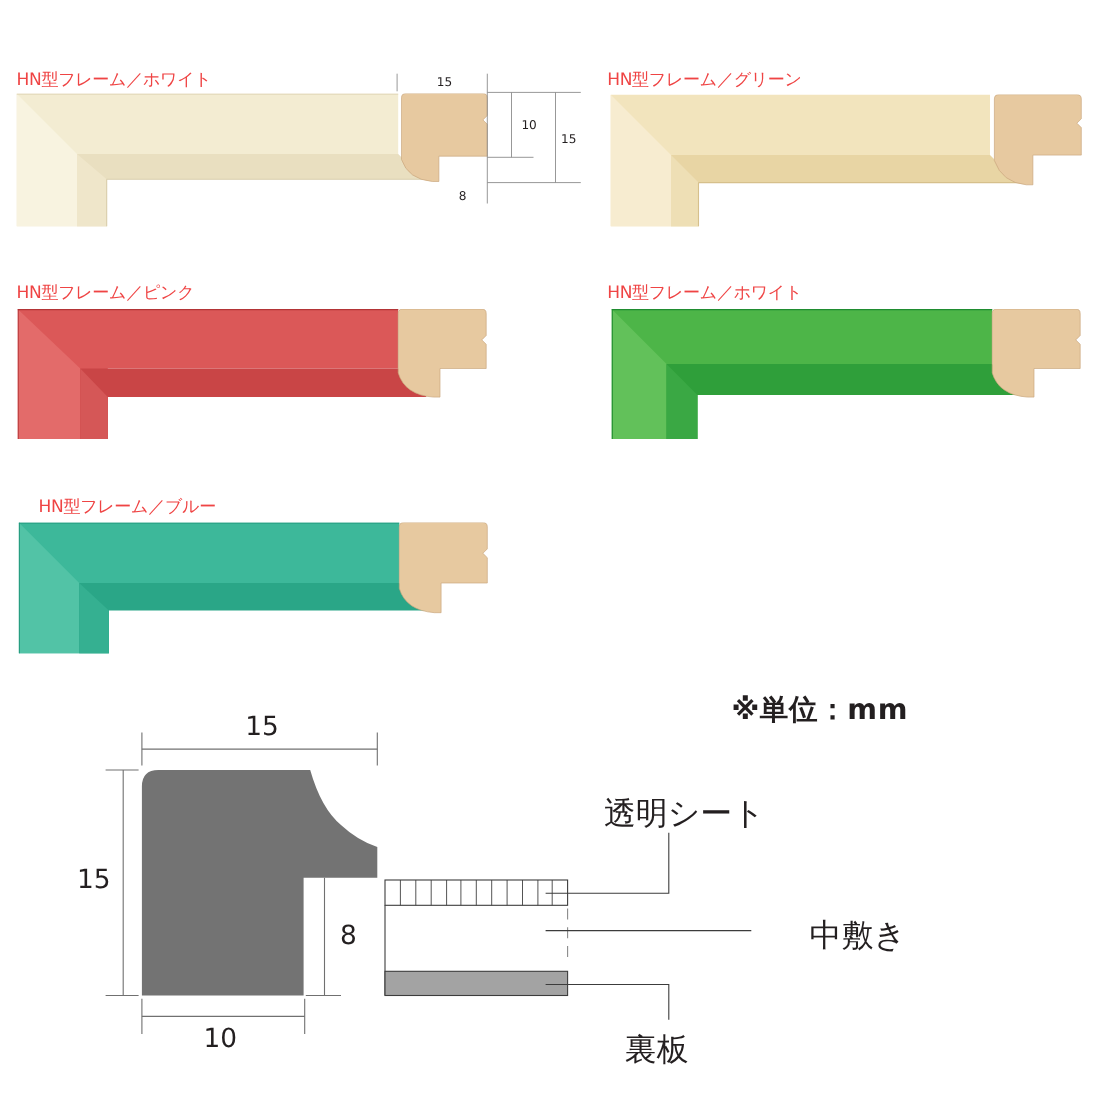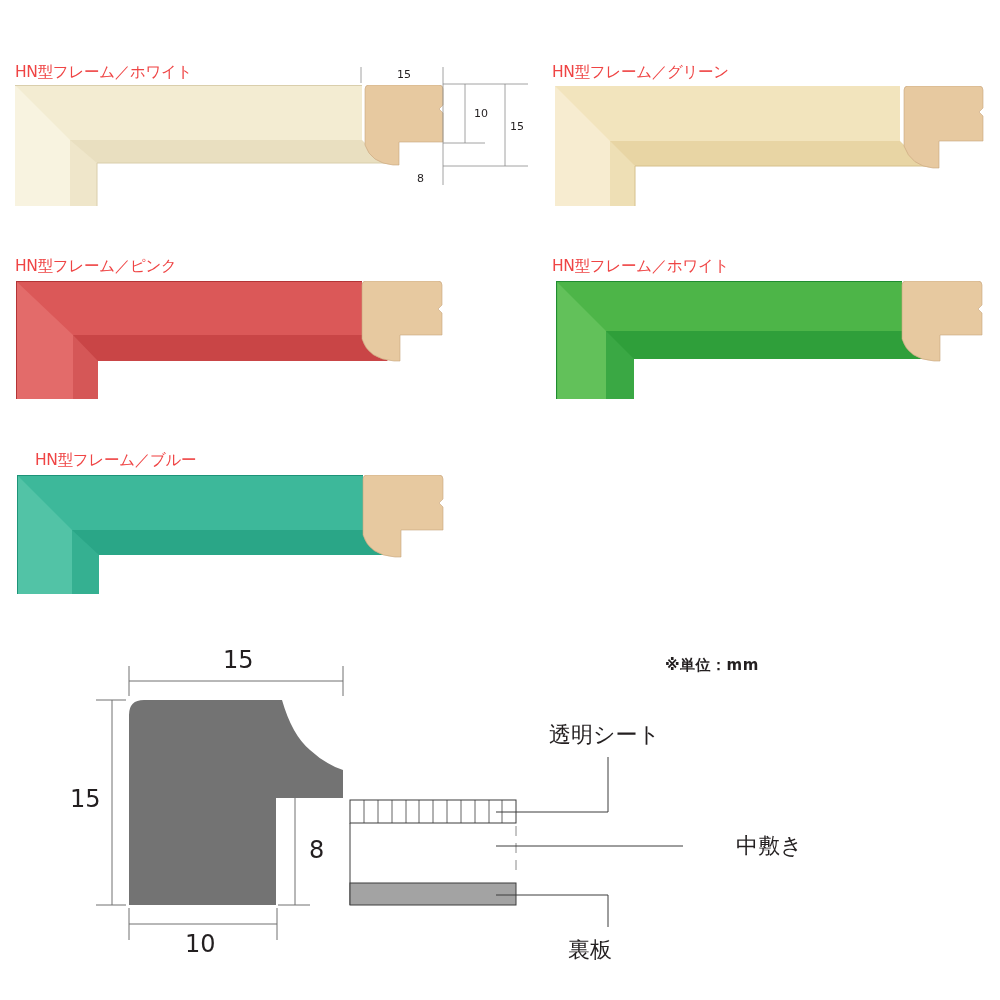--- a/index.html
+++ b/index.html
@@ -1,22 +1,22 @@
 <!DOCTYPE html>
 <html><head>
 <meta charset="utf-8">
 <style>
   html, body { margin:0; padding:0; background:#ffffff; }
   body { width:1000px; height:1000px; position:relative; overflow:hidden;
          font-family:"DejaVu Sans", "Liberation Sans", sans-serif; color:#231f20; }
   .frame-title { position:absolute; font-size:15.5px; line-height:18px; white-space:nowrap; color:#ef4444; letter-spacing:-0.3px; }
   .frame-svg { position:absolute; }
   .dim-label { position:absolute; font-size:11px; color:#231f20; }
-  .unit-note { position:absolute; left:665px; top:656px; font-size:15px; font-weight:bold; letter-spacing:0.5px; }
-  .diagram-label { position:absolute; font-size:22px; color:#231f20; white-space:nowrap; }
+  .unit-note { position:absolute; left:665px; top:628px; font-size:26px; font-weight:bold; letter-spacing:0.5px; }
+  .diagram-label { position:absolute; font-size:29px; color:#231f20; white-space:nowrap; }
   .diagram-num { position:absolute; font-size:24px; color:#231f20; }
   svg { display:block; }
 </style>
 </head>
 <body>
 
 <div class="frame-title" style="left:15px;top:63px;">HN型フレーム／ホワイト</div>
 <svg class="frame-svg" style="left:15px;top:85px;" width="430" height="121">
   <polygon points="0,0 347,0 347,55 82,55 82,121 0,121" fill="#f3ecd2"></polygon>
   <polygon points="0,0 55,55 55,121 0,121" fill="#f8f3e0"></polygon>

